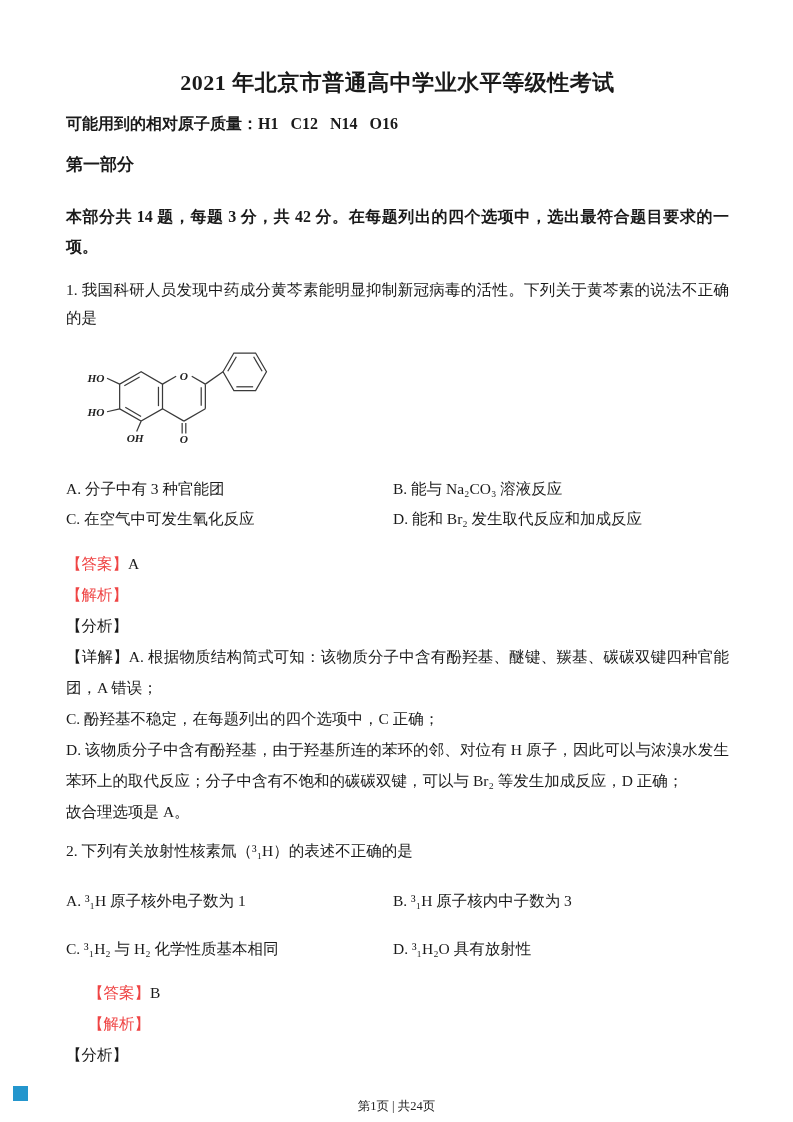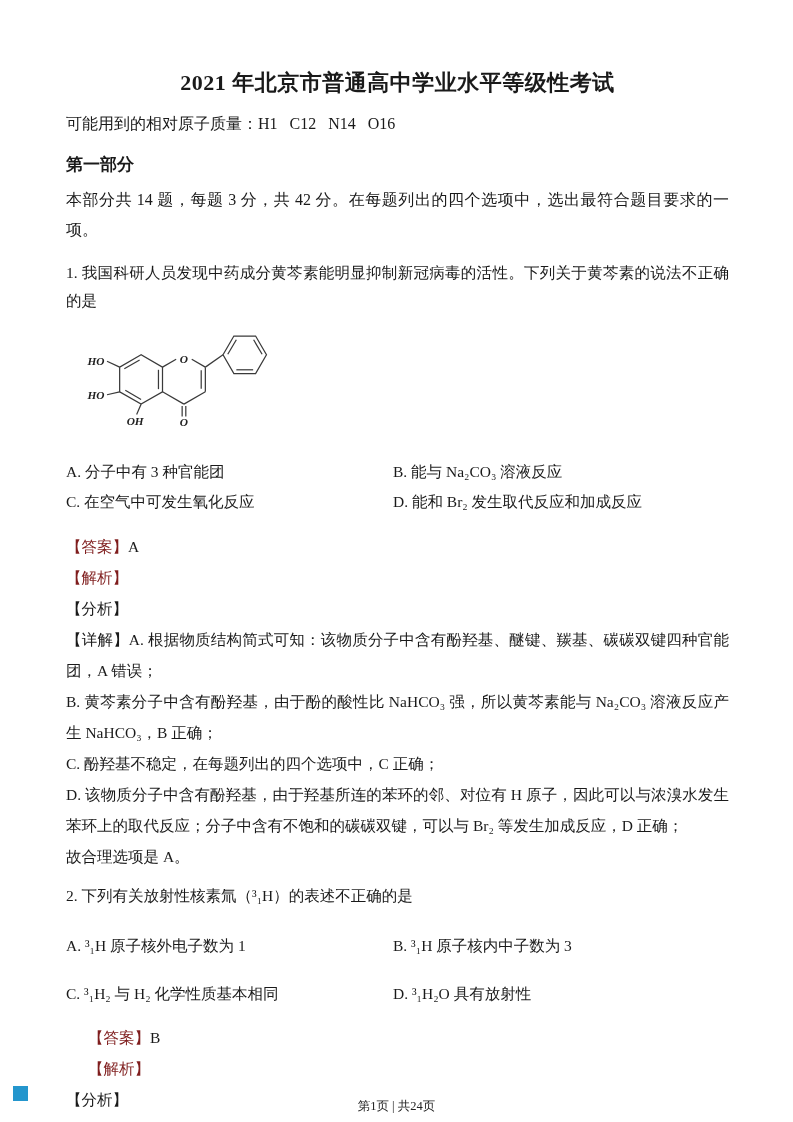--- a/index.html
+++ b/index.html
@@ -7,31 +7,31 @@
     position:relative;
     width:793px;height:1122px;
     box-sizing:border-box;
     padding:60px 64px 0 66px;
     background:#ffffff;
     font-family:"Liberation Serif","DejaVu Serif",serif;
     color:#1a1a1a;
     overflow:hidden;
   }
   .title{text-align:center;font-size:22px;font-weight:700;margin:8px;letter-spacing:.5px;}
-  .mass-note{font-weight:400;font-size:16px;margin-top:16px;white-space:pre;}
+  .mass-note{font-weight:700;font-size:16px;margin-top:16px;white-space:pre;}
   .part-heading{text-align:left;font-weight:700;font-size:17px;margin-top:18px;}
-  .part-intro{font-weight:400;font-size:16px;line-height:30px;margin-top:9px;text-align:justify;}
+  .part-intro{font-weight:700;font-size:16px;line-height:30px;margin-top:26px;text-align:justify;}
   .stem{font-size:15.5px;line-height:28px;margin-top:14px;text-align:justify;}
   .molecule-wrap{margin:10px 0 0 4px;font-style:italic;}
   .opt-grid{display:grid;grid-template-columns:327px 1fr;row-gap:0;
             font-size:15.5px;line-height:30px;margin-top:24px;}
   .opt-grid.tall{row-gap:16px;margin-top:20px;line-height:32px;}
   .ans-line{font-size:15.5px;line-height:31px;margin:0;} .mt10{margin-top:10px;} .mt12{margin-top:12px;} .mt14{margin-top:14px;}
   .indent{padding-left:22px;}
-  .blue{color:#7f1d1d;}
+  .blue{color:#ef4444;}
   .detail p{margin:0;font-size:15.5px;line-height:31px;text-align:justify;}
   .footer{position:absolute;left:0;right:0;bottom:7px;text-align:center;
           font-size:12.5px;color:#222;}
   .corner-mark{position:absolute;left:13px;top:1086px;width:15px;height:15px;}
   svg text{font-family:"Liberation Serif","DejaVu Serif",serif;font-weight:600;font-size:11.5px;fill:#222;}
 </style>
 </head>
 <body>
 
 <div class="page">
@@ -91,21 +91,20 @@
     <div>C. 在空气中可发生氧化反应</div>
     <div>D. 能和 Br₂ 发生取代反应和加成反应</div>
   </div>
 
   <p class="ans-line mt14"><span class="blue">【答案】</span><span>A</span></p>
   <p class="ans-line"><span class="blue">【解析】</span></p>
   <p class="ans-line"><span>【分析】</span></p>
 
   <div class="detail">
     <p>【详解】A. 根据物质结构简式可知：该物质分子中含有酚羟基、醚键、羰基、碳碳双键四种官能团，A 错误；</p>
-    <p>B. 黄芩素分子中含有酚羟基，由于酚的酸性比 NaHCO₃ 强，所以黄芩素能与 Na₂CO₃ 溶液反应产生 NaHCO₃，B 正确；</p>
     <p>C. 酚羟基不稳定，在每题列出的四个选项中，C 正确；</p>
     <p>D. 该物质分子中含有酚羟基，由于羟基所连的苯环的邻、对位有 H 原子，因此可以与浓溴水发生苯环上的取代反应；分子中含有不饱和的碳碳双键，可以与 Br₂ 等发生加成反应，D 正确；</p>
     <p>故合理选项是 A。</p>
   </div>
 
   <div class="stem mt10">2. 下列有关放射性核素氚（³₁H）的表述不正确的是</div>
 
   <div class="opt-grid tall">
     <div>A. ³₁H 原子核外电子数为 1</div>
     <div>B. ³₁H 原子核内中子数为 3</div>

